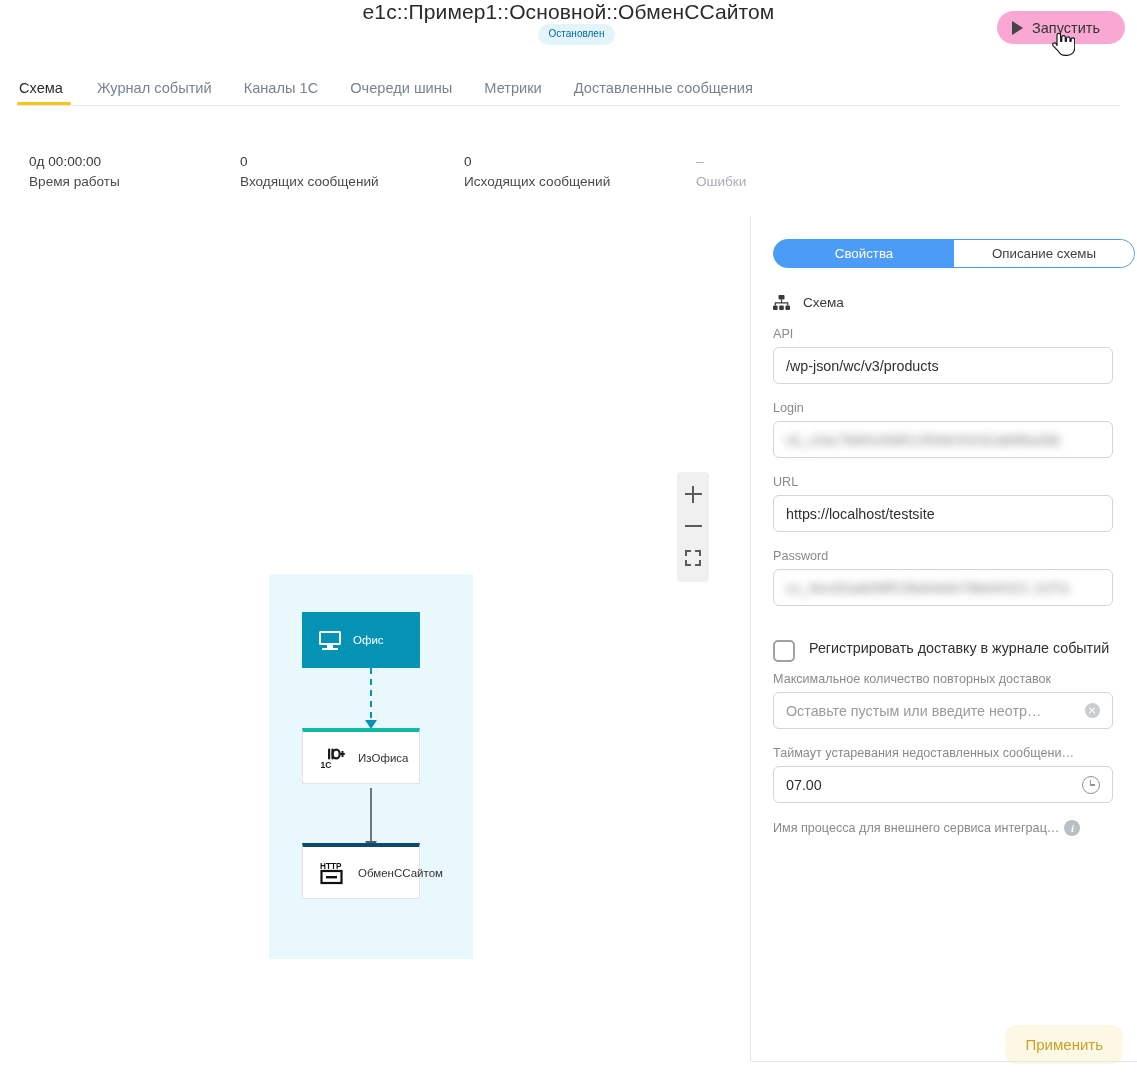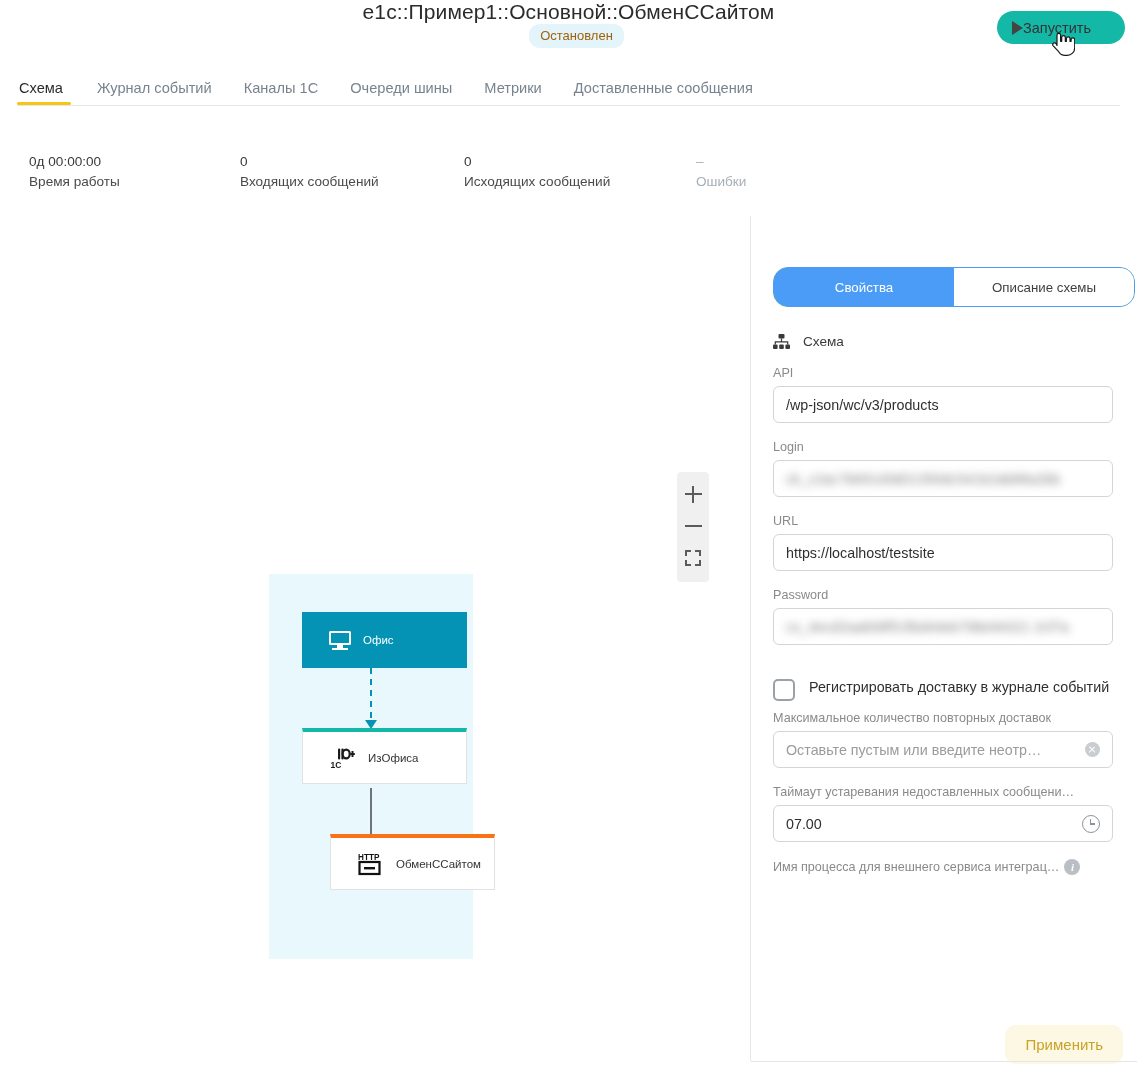--- a/index.html
+++ b/index.html
@@ -16,29 +16,29 @@
   .header {
     position: absolute; left: 0; top: 0; width: 1137px; height: 58px;
     display: flex; align-items: center; padding: 0 16px; flex-direction: column;
   }
   .page-title {
     font-size: 21px; color: #2b2b2b; font-weight: 400; letter-spacing: .1px;
     white-space: nowrap;
   }
   .status-badge {
     margin-left: 16px;
-    background: #e3f4fb; color: #a16207;
-    font-size: 13px; border-radius: 11px;
+    background: #e3f4fb; color: #0369a1;
+    font-size: 10px; border-radius: 11px;
     padding: 5px 11px 6px; line-height: 1; white-space: nowrap;
   }
   .run-btn {
     position: absolute; right: 12px; top: 11px;
     height: 33px; min-width: 128px;
-    background: #14b8a6; border: none; border-radius: 17px;
-    display: flex; align-items: center; 
+    background: #f9a8d4; border: none; border-radius: 17px;
+    display: flex; align-items: center; gap: 9px;
     padding: 0 18px 0 15px; cursor: pointer;
     font-size: 14.5px; color: #333;
   }
   .run-btn .play {
     width: 0; height: 0;
     border-left: 11px solid #444;
     border-top: 7px solid transparent;
     border-bottom: 7px solid transparent;
   }
   .cursor-hand {
@@ -111,34 +111,34 @@
   .zb-fit i:nth-child(3){ left:0; bottom:0; border-right:none; border-top:none; }
   .zb-fit i:nth-child(4){ right:0; bottom:0; border-left:none; border-top:none; }
 
   
   .diagram {
     position: absolute; left: 269px; top: 364px;
     width: 204px; height: 385px;
     background: #e8f8fd;
   }
   .node {
-    position: absolute; left: 33px; width: 165px;
+    position: absolute; left: 33px; width: 118px;
     display: flex; align-items: center; gap: 12px;
-    padding-left: 27px;
+    padding-left: 17px;
     font-size: 11.5px;
   }
   .node-office {
     top: 38px; height: 56px; background: #0593b5; color: #ffffff;
   }
   .node-white {
     background: #ffffff; border: 1px solid #e2e2e2;
     color: #333; height: 56px;
   }
   .node-izofisa { top: 154px; border-top: 4px solid #14b8a6; }
-  .node-obmen  { top: 260px; border-top: 4px solid #f97316; margin-left: 28px; }
+  .node-obmen  { top: 269px; border-top: 4px solid #0c4a6e; }
 
   .mon-icon { width: 22px; height: 19px; position: relative; flex: none; }
   .mon-icon .scr {
     position: absolute; left: 0; top: 0; width: 22px; height: 14px;
     border: 2px solid #fff; border-radius: 1.5px;
   }
   .mon-icon .stand {
     position: absolute; left: 8px; top: 14px; width: 6px; height: 3px; background: #fff;
   }
   .mon-icon .base {
@@ -168,24 +168,23 @@
     border-left: 6px solid transparent; border-right: 6px solid transparent;
     border-top: 10px solid #555e66;
   }
 
   
   .panel {
     position: absolute; left: 751px; top: 210px; width: 386px; height: 863px;
     background: #ffffff; padding: 29px 12px 0 22px;
   }
   .seg {
-    display: flex; width: 362px; height: 40px;
+    display: flex; width: 362px; height: 29px;
     border: 1px solid #4a9cf6; border-radius: 15px; overflow: hidden;
     background: #84cc16;
-    margin-top: 28px;
   }
   .seg-btn {
     flex: 1; display: flex; align-items: center; justify-content: center;
     font-size: 13.3px; cursor: pointer; border: none; background: #fff; color: #3f3f3f;
     font-family: inherit;
   }
   .seg-btn.active { background: #4a9cf6; color: #fff; }
 
   .panel-subtitle {
     display: flex; align-items: center; gap: 13px;

